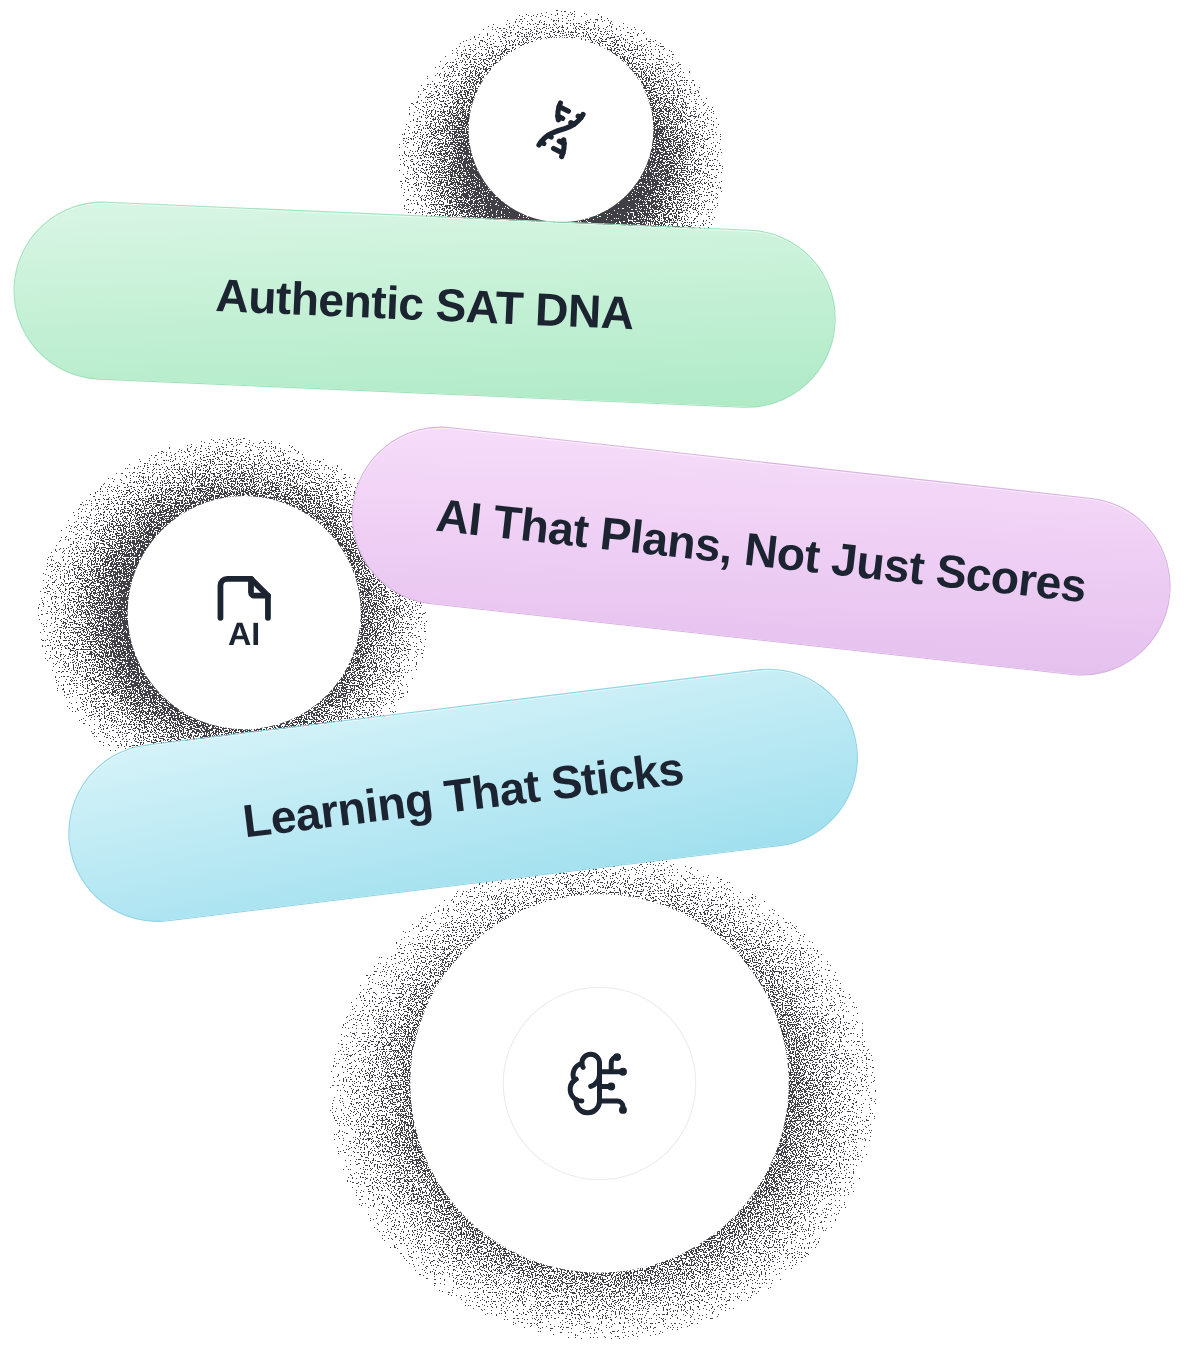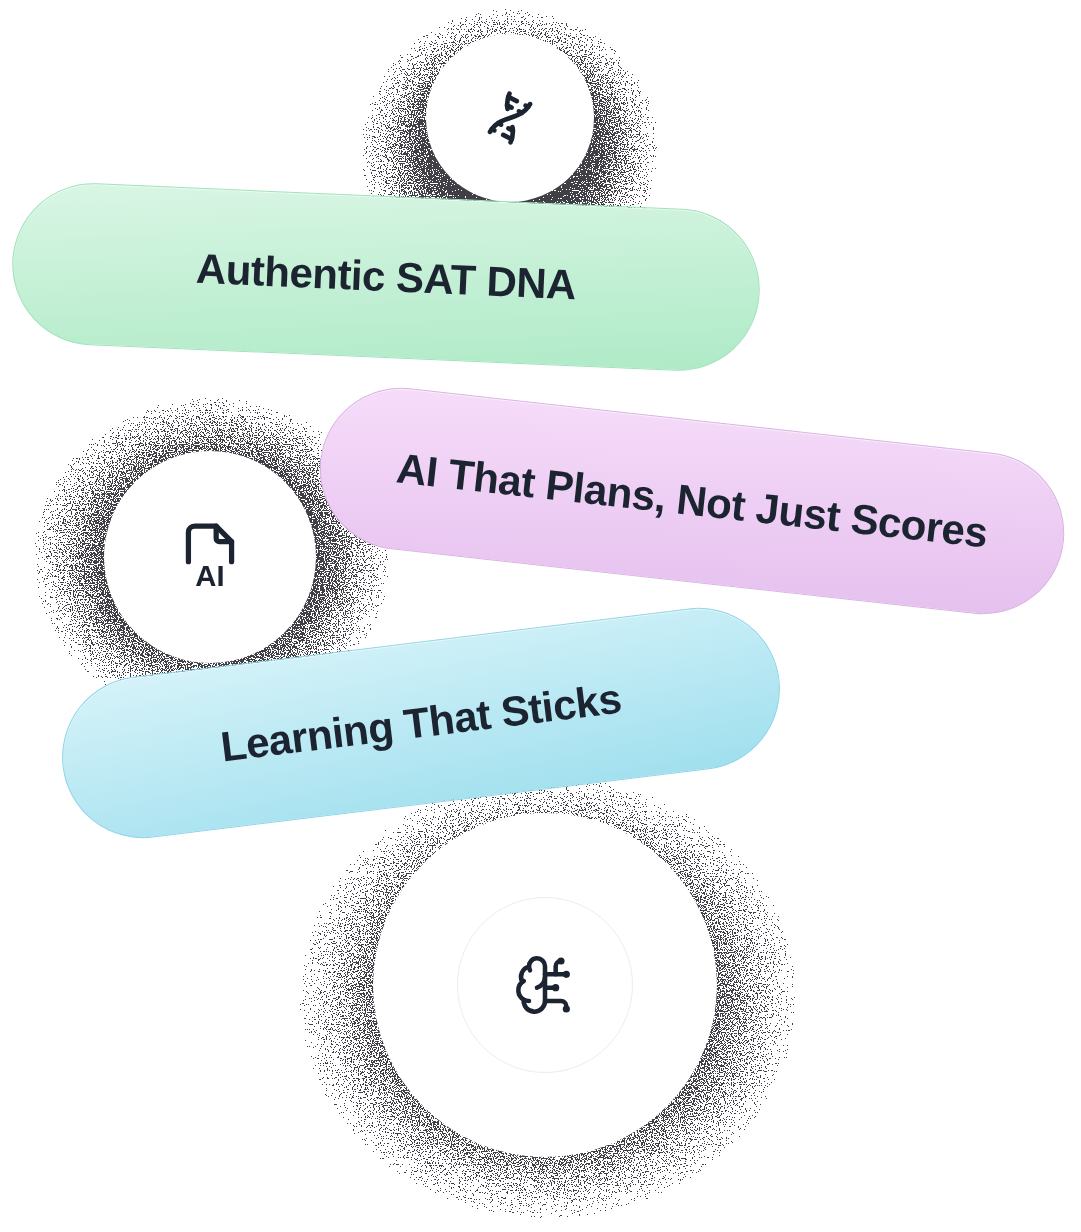--- a/index.html
+++ b/index.html
@@ -21,21 +21,21 @@
 
   .disc {
     position: absolute;
     background: #ffffff;
     border-radius: 50%;
     display: flex;
     align-items: center;
     justify-content: center;
   }
   .disc-top    { left: 426px; top: 34px;  width: 168px; height: 168px; }
-  .disc-left   { left: 104px; top: 451px; width: 212px; height: 212px; }
+  .disc-left   { left: 116px; top: 451px; width: 212px; height: 212px; }
   .disc-bottom { left: 373px; top: 813px; width: 344px; height: 344px; }
 
   .inner-ring {
     width: 176px;
     height: 176px;
     border: 1px solid #ececec;
     border-radius: 50%;
     display: flex;
     align-items: center;
     justify-content: center;

